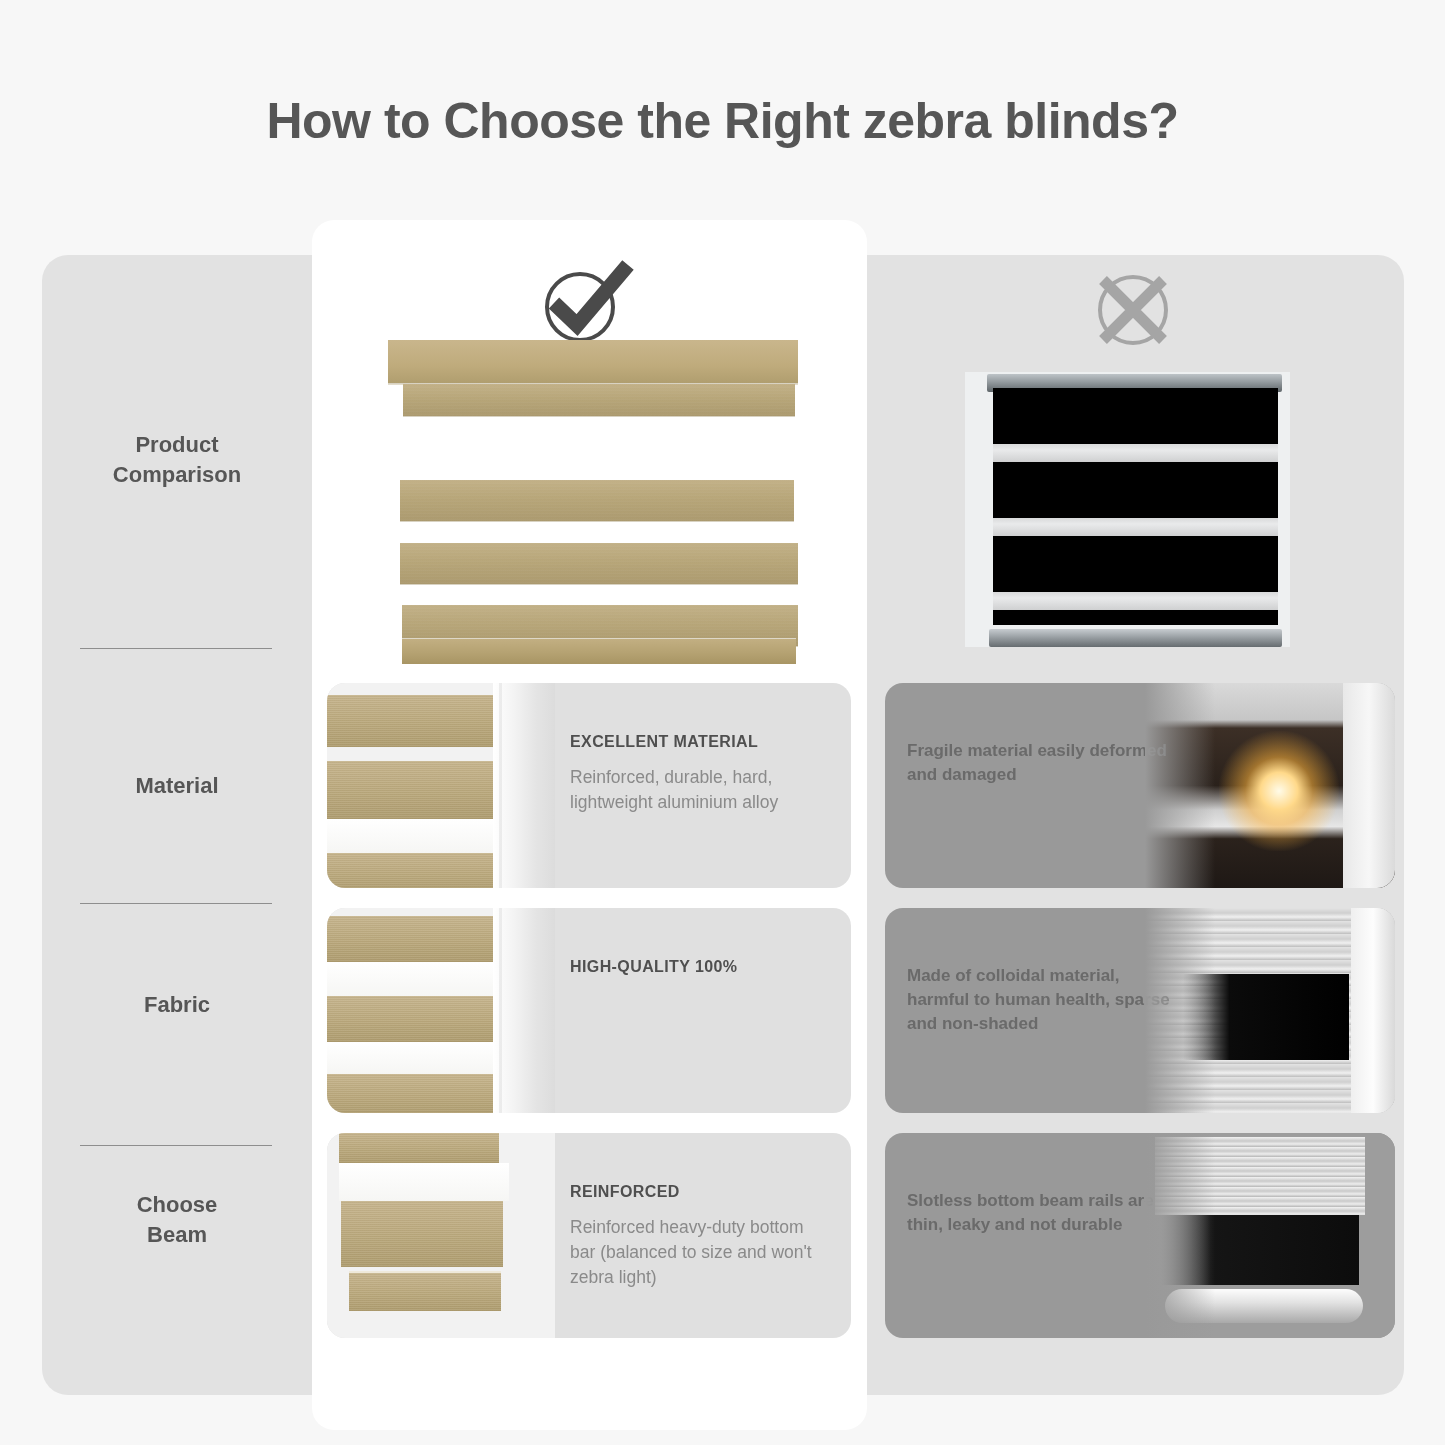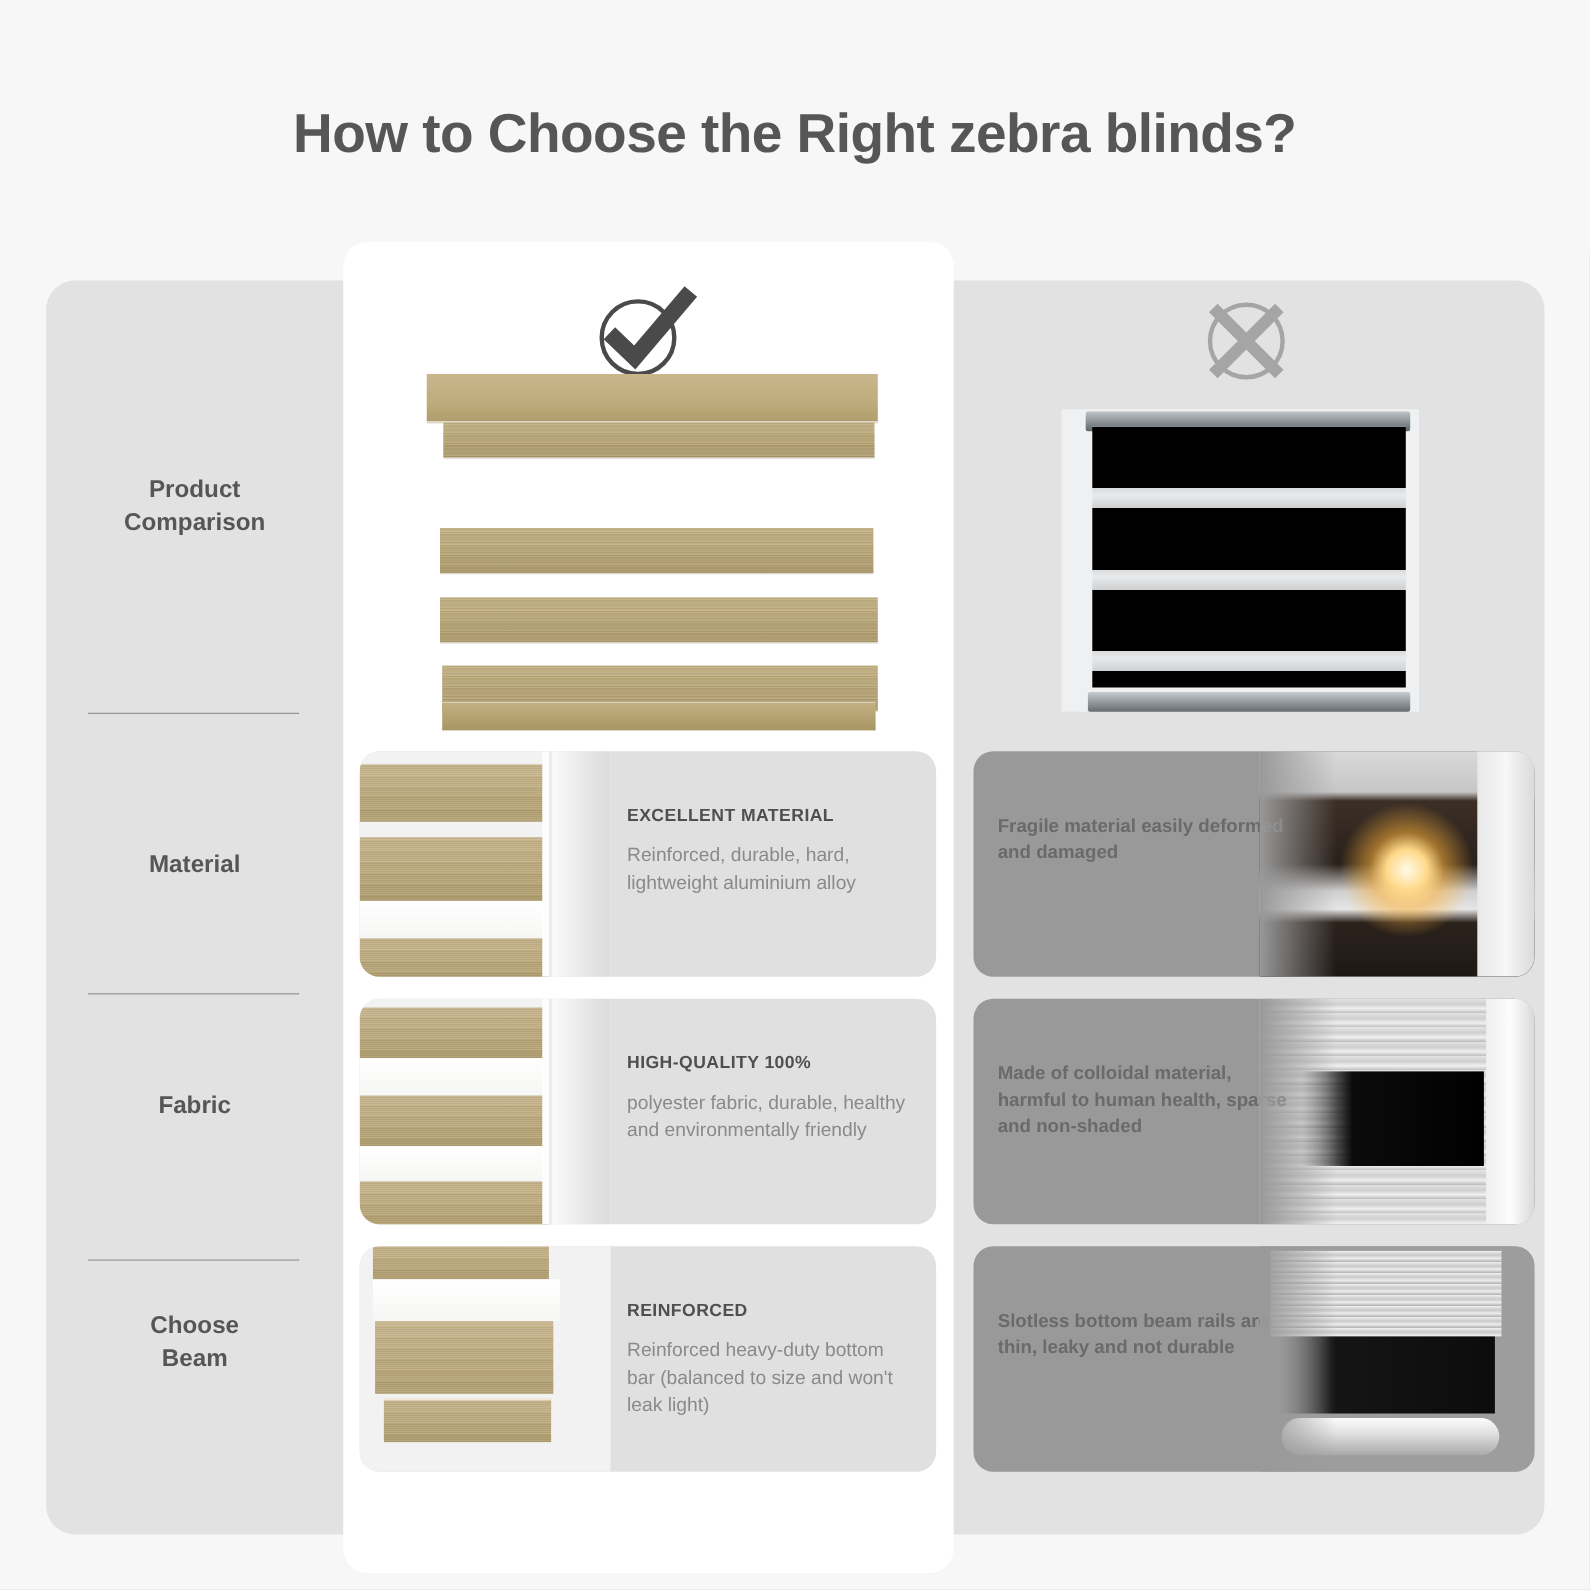--- a/index.html
+++ b/index.html
@@ -377,34 +377,33 @@
   <div class="good-photo">
     <div class="gp-stripe" style="top:8px;height:46px;"></div>
     <div class="gp-white" style="top:54px;height:34px;"></div>
     <div class="gp-stripe" style="top:88px;height:46px;"></div>
     <div class="gp-white" style="top:134px;height:32px;"></div>
     <div class="gp-stripe" style="top:166px;height:42px;"></div>
     <div class="gp-frame"></div>
   </div>
   <div class="good-text">
     <div class="good-head">HIGH-QUALITY 100%</div>
-    <div class="good-body">polyester fabric, durable, healthy and environmentally friendly</div>
   </div>
 </div>
 
 <div class="feat-card good r2">
   <div class="good-photo">
     <div class="gp-stripe" style="top:0px;height:30px;left:12px;width:160px;"></div>
     <div class="gp-white" style="top:30px;height:38px;left:12px;width:170px;"></div>
     <div class="gp-stripe" style="top:68px;height:66px;left:14px;width:162px;"></div>
     <div class="gp-stripe" style="top:140px;height:38px;left:22px;width:152px;box-shadow:0 -2px 0 #efe9da;"></div>
   </div>
   <div class="good-text">
     <div class="good-head">REINFORCED</div>
-    <div class="good-body">Reinforced heavy-duty bottom bar (balanced to size and won't leak light)</div>
+    <div class="good-body">Reinforced heavy-duty bottom bar (balanced to size and won't zebra light)</div>
   </div>
 </div>
 
 <div class="bad-col"></div>
 
 <div class="status-icon icon-bad">
   <svg viewBox="0 0 110 96" width="110" height="96">
     <circle cx="55" cy="48" r="33" fill="none" stroke="#a5a5a5" stroke-width="4"></circle>
     <path d="M25 18 L85 78 M85 18 L25 78" fill="none" stroke="#a5a5a5" stroke-width="11"></path>
   </svg>

